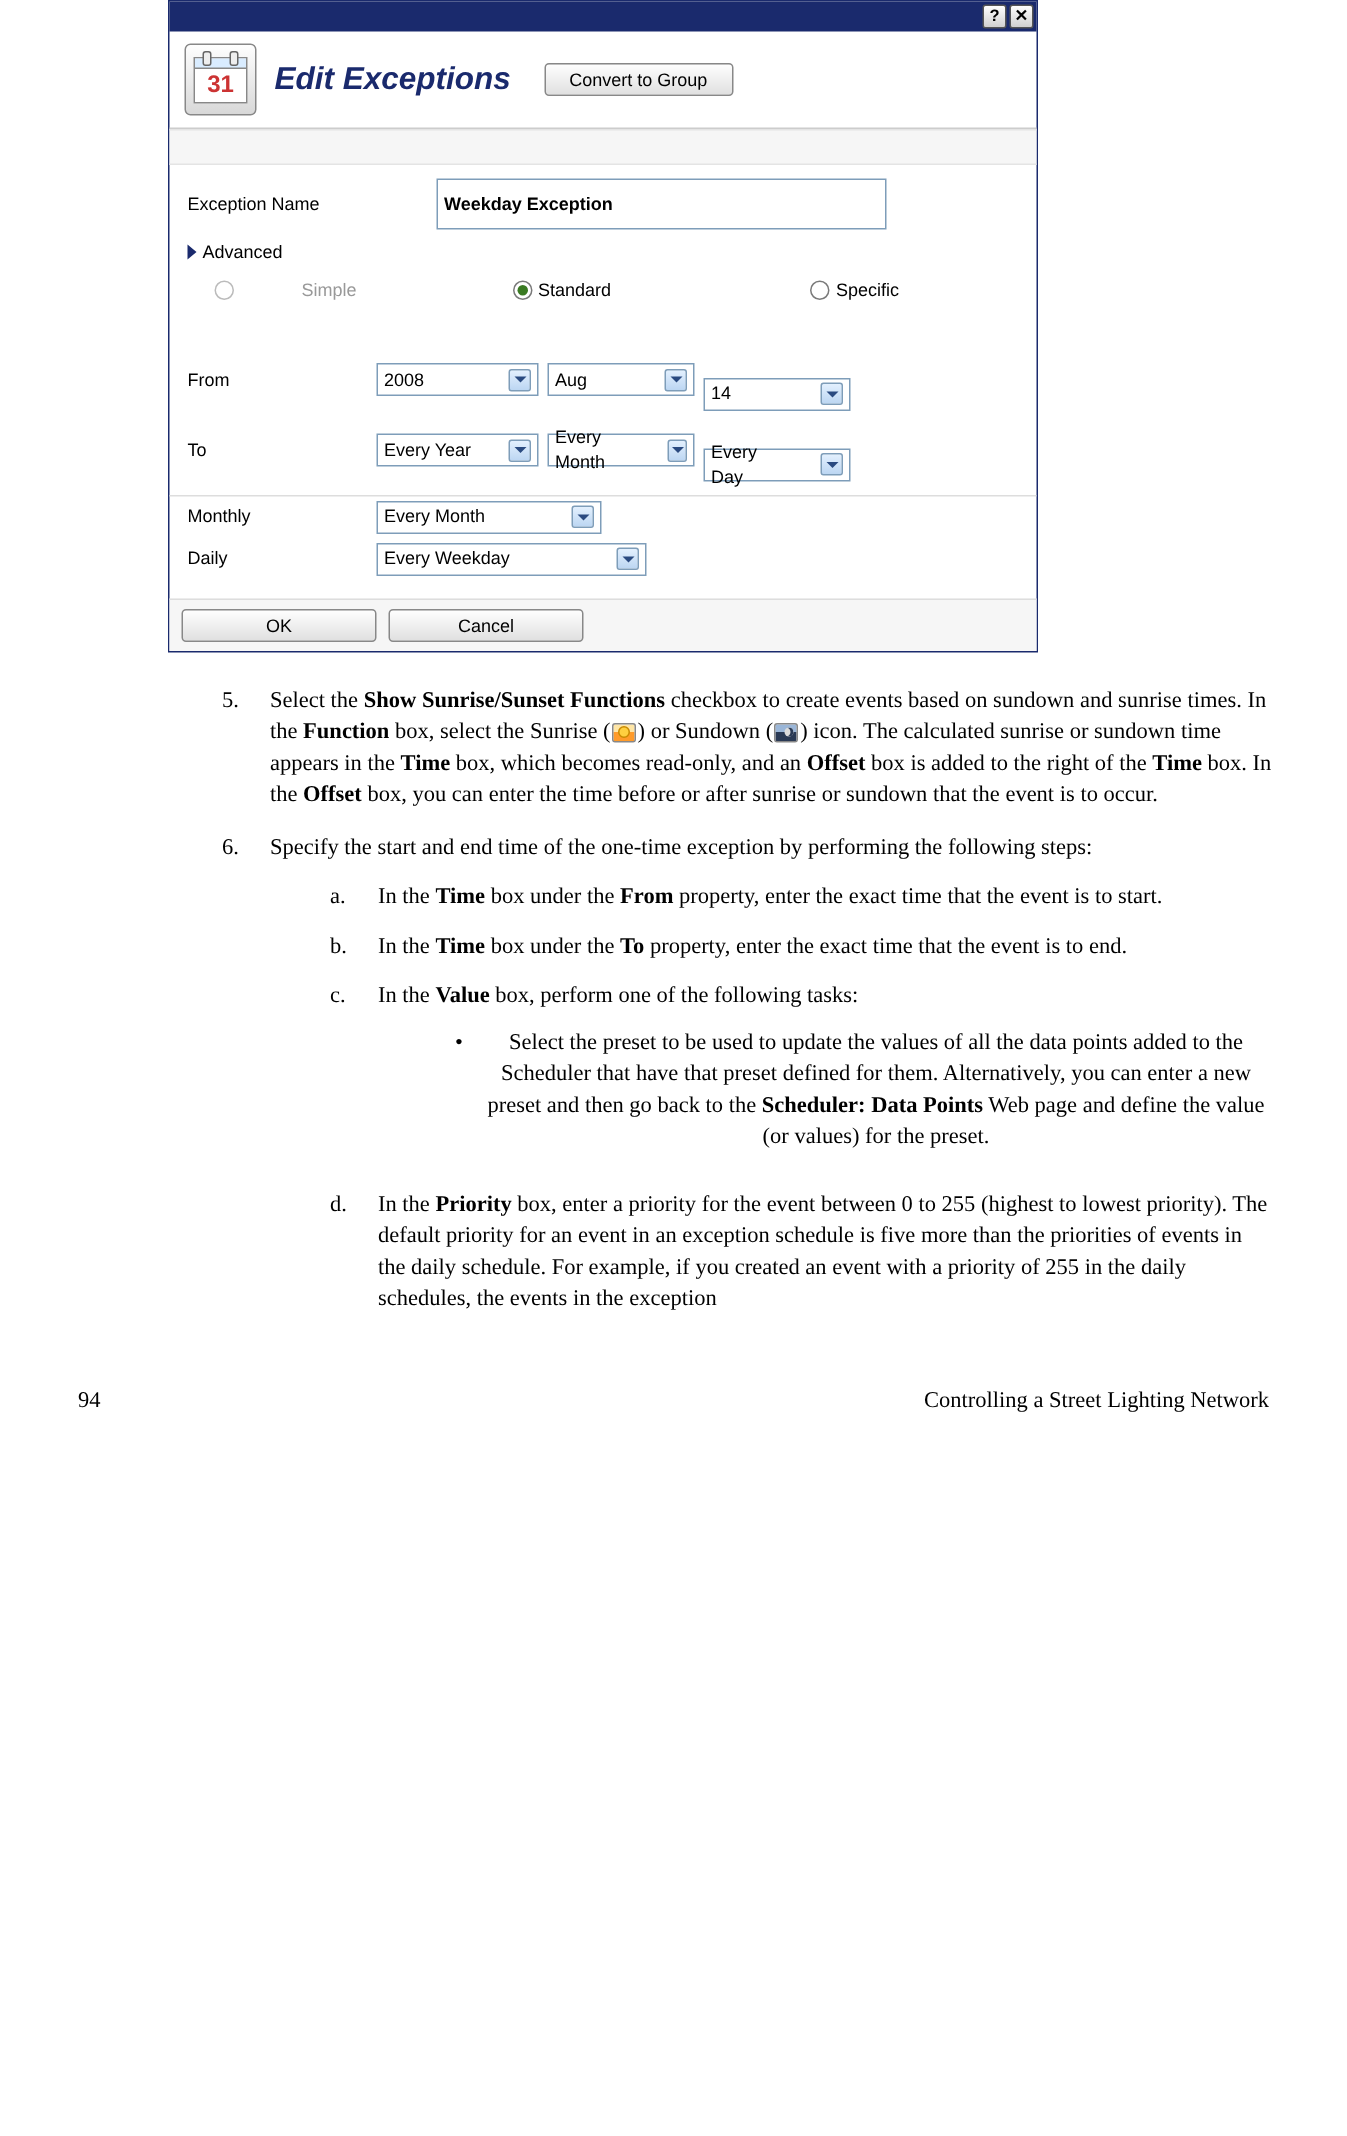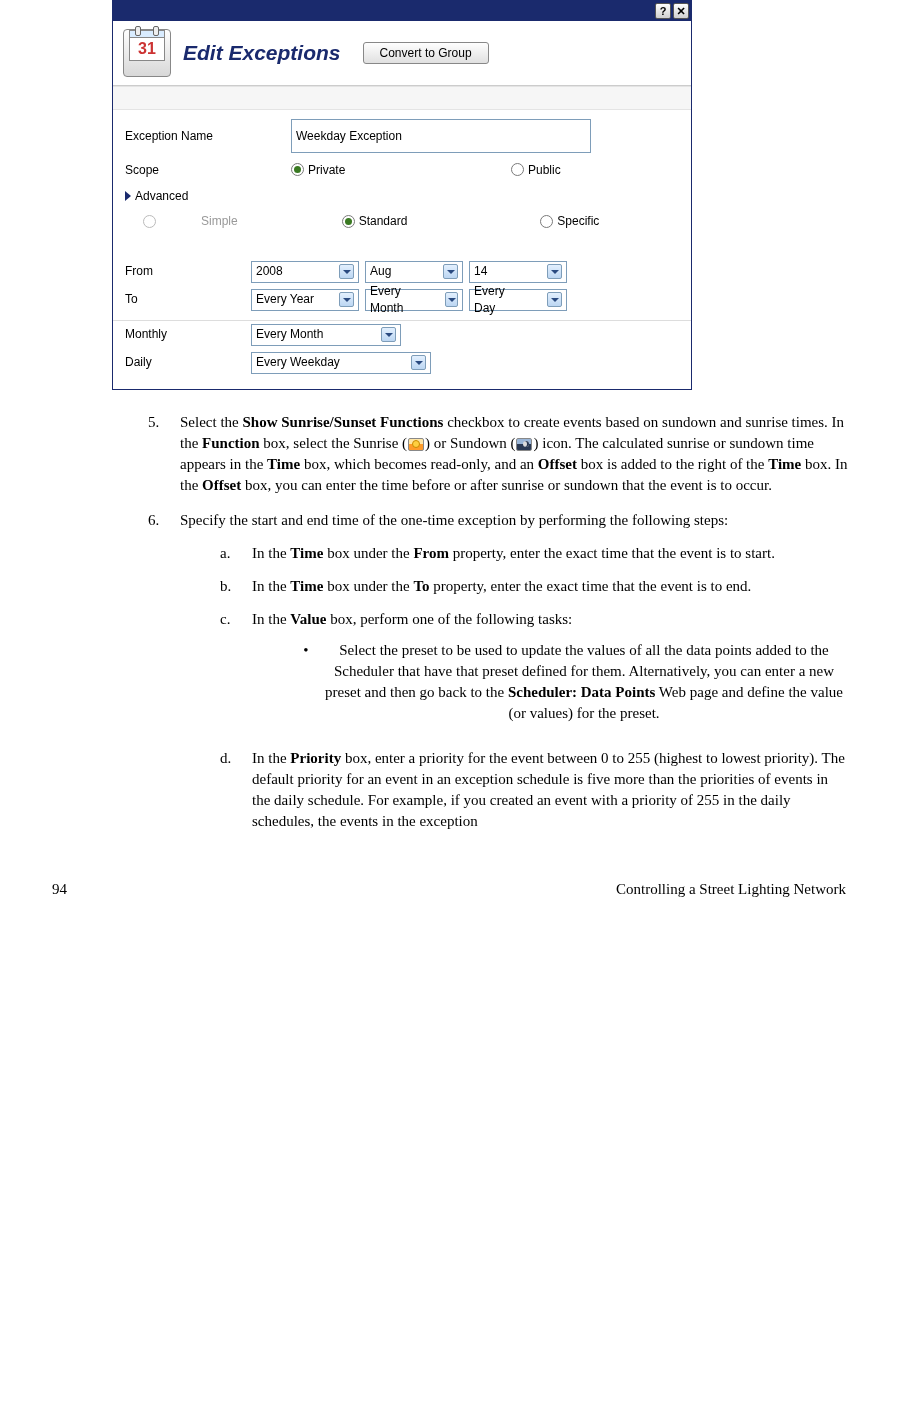--- a/index.html
+++ b/index.html
@@ -56,21 +56,21 @@
     border-bottom: 1px solid #ccc;
   }
   .calendar-icon {
     width: 48px; height: 48px;
     border: 1px solid #888;
     border-radius: 4px;
     background: linear-gradient(#fefefe,#d8d8d8);
     display: flex;
     flex-direction: column;
     align-items: center;
-    justify-content: flex-start;
+    justify-content: center;
   }
   .calendar-icon-inner {
     width: 36px;
     border: 1px solid #888;
     background: #fff;
     font-family: Arial, sans-serif;
   }
   .calendar-icon-top {
     height: 7px;
     background: #d9ecff;
@@ -131,20 +131,21 @@
     width: 160px;
     font-size: 12px;
   }
   .text-input {
     border: 1px solid #7e9db9;
     height: 22px;
     padding: 16px 4px;
     font-family: Arial, sans-serif;
     font-size: 12px;
     flex: 0 0 300px;
+    font-weight: bold;
   }
   .radio-group {
     display: flex;
     gap: 0;
     flex: 1;
   }
   .radio-item {
     display: flex;
     align-items: center;
     gap: 4px;
@@ -210,21 +211,21 @@
   }
   .date-select .chev::after {
     content:"";
     width:0;height:0;
     border-left:4px solid transparent;
     border-right:4px solid transparent;
     border-top:4px solid #2a4a80;
   }
   .w-year { width: 108px; }
   .w-month { width: 98px; }
-  .w-day { width: 98px; }
+  .w-day { width: 98px; margin-top: 19px; }
   .w-monthly { width: 150px; }
   .w-daily { width: 180px; }
   .section-divider {
     margin-top: 6px;
     border-top: 1px solid #ddd;
   }
   .recurrence-header {
     text-align: center;
     font-size: 12px;
     padding: 5px 0;
@@ -349,33 +350,20 @@
       </div>
       <div class="dialog-title">Edit Exceptions</div>
       <button class="convert-btn">Convert to Group</button>
     </div>
     <div class="dialog-spacer"></div>
 
     <div class="form-area">
       <div class="form-row">
         <div class="form-label">Exception Name</div>
         <input class="text-input" value="Weekday Exception" style="">
-      </div>
-      <div class="form-row">
-        <div class="form-label">Scope</div>
-        <div class="radio-group">
-          <div class="radio-item scope-private">
-            <span class="radio-dot selected"></span>
-            <span class="label">Private</span>
-          </div>
-          <div class="radio-item">
-            <span class="radio-dot"></span>
-            <span class="label">Public</span>
-          </div>
-        </div>
       </div>
       <div class="advanced-row">
         <span class="tri-right"></span>
         <span>Advanced</span>
       </div>
       <div class="mode-row">
         <div class="radio-item disabled">
           <span class="radio-dot disabled"></span>
           <span class="label">Simple</span>
         </div>
@@ -434,20 +422,24 @@
       <div class="form-row">
         <div class="form-label" style="width:120px">Daily</div>
         <div class="date-select w-daily">
             <span>Every Weekday</span>
             <span class="chev"></span>
           </div>
       </div>
       <div style="height:10px"></div>
     </div>
 
+    <div class="dialog-footer">
+      <button class="footer-btn">OK</button>
+      <button class="footer-btn">Cancel</button>
+    </div>
   </div>
 
   <div class="doc-body">
     <ol class="main-list" id="main-list">
         <li>
           <div class="num">5.</div>
           <div class="content">Select the <span class="bold">Show Sunrise/Sunset Functions</span> checkbox to create events based on sundown and sunrise times.  In the <span class="bold">Function</span> box, select the Sunrise (<span class="inline-icon sunrise"></span>) or Sundown (<span class="inline-icon sundown"></span>) icon.  The calculated sunrise or sundown time appears in the <span class="bold">Time</span> box, which becomes read-only, and an <span class="bold">Offset</span> box is added to the right of the <span class="bold">Time</span> box.  In the <span class="bold">Offset</span> box, you can enter the time before or after sunrise or sundown that the event is to occur.</div>
         </li>
         <li>
           <div class="num">6.</div>

